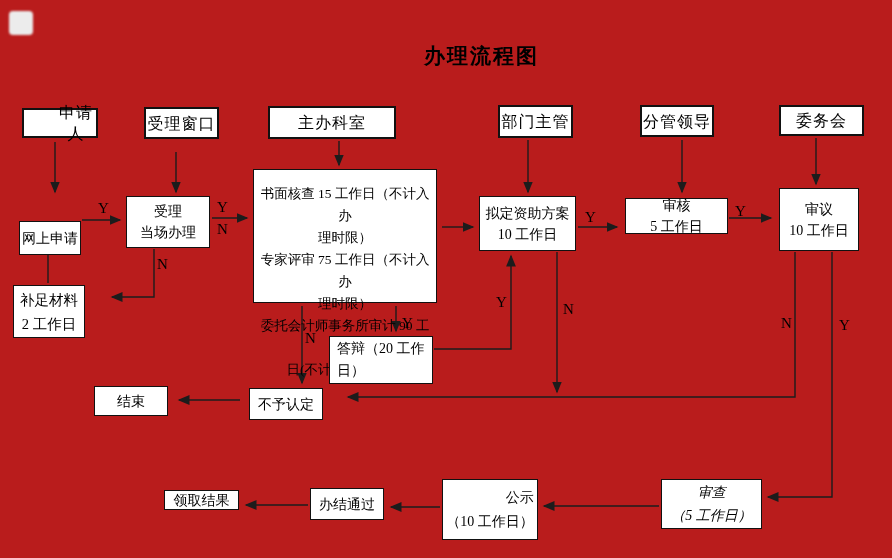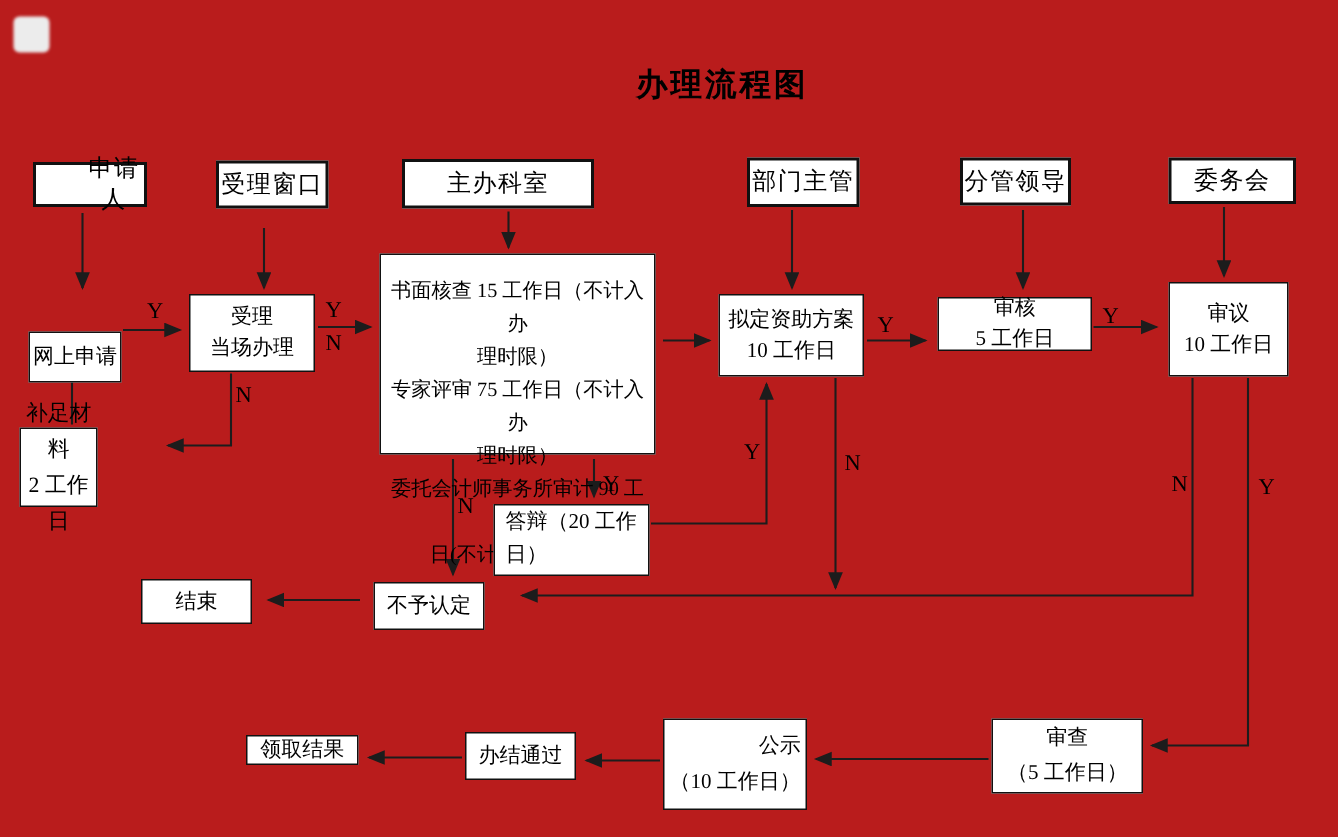--- a/index.html
+++ b/index.html
@@ -29,30 +29,30 @@
   .n-committee{left:779px;top:105px;width:85px;height:31px;}
   
   .n-online{left:19px;top:199px;width:62px;height:34px;margin-top:22px;}
   .n-onsite{left:126px;top:196px;width:84px;height:52px;}
   .n-tasks{left:253px;top:169px;width:184px;height:134px;font-size:13.5px;line-height:22px;
            align-items:flex-start;padding-top:13px;}
   .n-plan{left:479px;top:196px;width:97px;height:55px;}
   .n-audit{left:625px;top:198px;width:103px;height:36px;}
   .n-delib{left:779px;top:188px;width:80px;height:63px;}
   
-  .n-supplement{left:13px;top:285px;width:52px;height:53px;font-size:14.5px;line-height:24px;}
+  .n-supplement{left:13px;top:285px;width:72px;height:53px;font-size:14.5px;line-height:24px;}
   .n-defense{left:329px;top:336px;width:104px;height:48px;justify-content:flex-start;
              text-align:left;padding-left:7px;line-height:22px;}
   .n-reject{left:249px;top:388px;width:74px;height:32px;}
   .n-end{left:94px;top:386px;width:74px;height:30px;}
   
   .n-result{left:164px;top:490px;width:75px;height:20px;}
   .n-complete{left:310px;top:488px;width:74px;height:32px;}
   .n-publicity{left:442px;top:479px;width:96px;height:61px;line-height:24px;text-align:right;}
-  .n-review{left:661px;top:479px;width:101px;height:50px;line-height:23px;}
+  .n-review{left:661px;top:479px;width:101px;height:50px;line-height:23px;font-style:italic;}
   
   .elabel{position:absolute;font-size:15px;font-weight:normal;}
   .l-y-online{left:98px;top:200px;}
   .l-y-onsite{left:217px;top:199px;}
   .l-n-onsite{left:217px;top:221px;}
   .l-n-onsite-down{left:157px;top:256px;}
   .l-y-plan{left:585px;top:209px;}
   .l-y-audit{left:735px;top:203px;}
   .l-n-tasks{left:305px;top:330px;}
   .l-y-tasks{left:402px;top:315px;}

